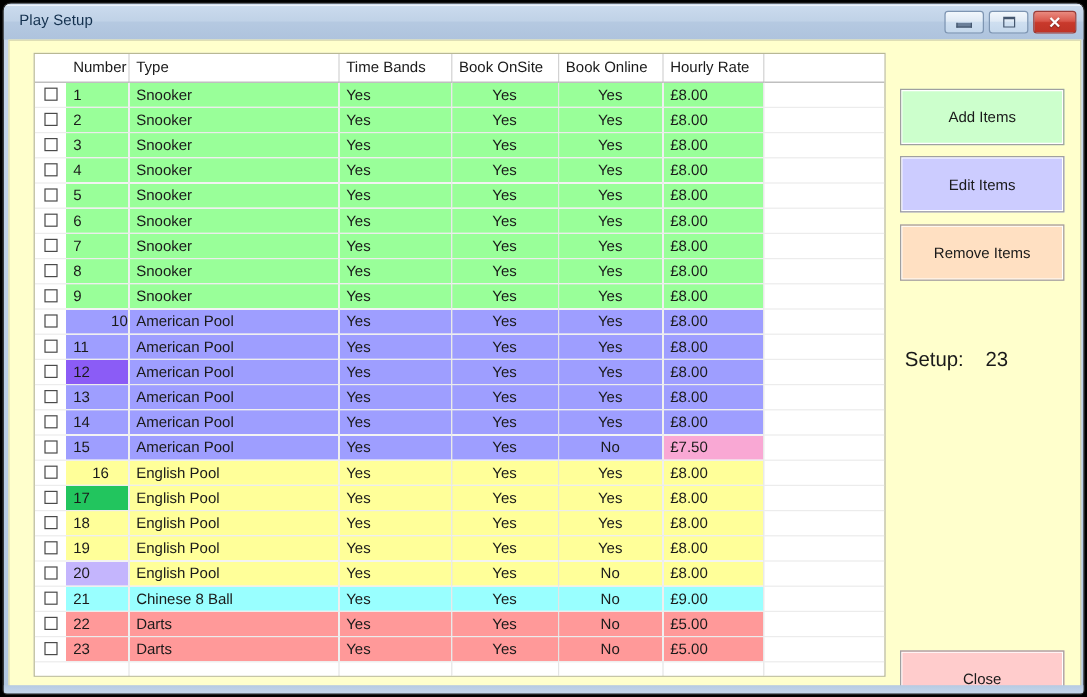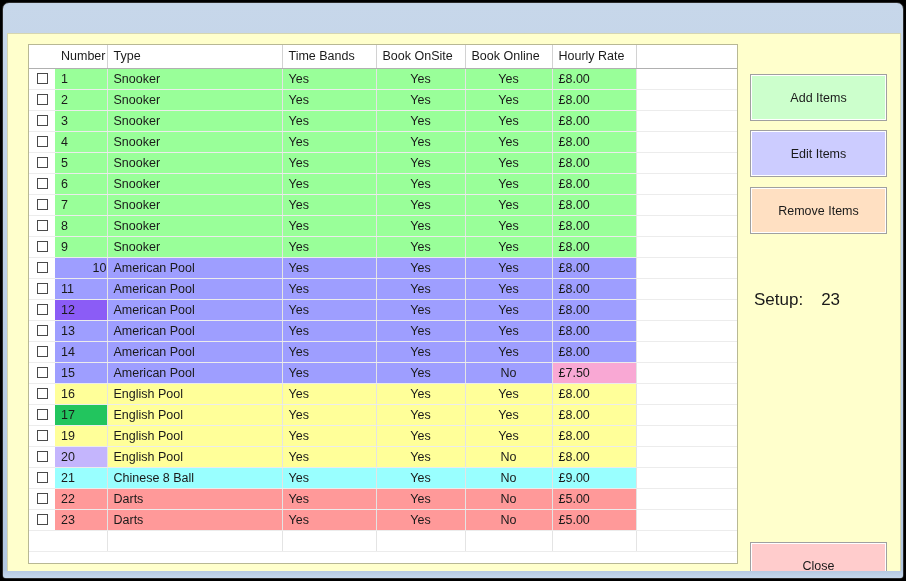--- a/index.html
+++ b/index.html
@@ -222,20 +222,35 @@
     left: 0; bottom: 0;
     width: 100%; height: 7px;
     background: linear-gradient(to bottom, #b6cae2 0%, #c6d8ec 100%);
   }
 </style>
 </head>
 <body>
 
 <div class="window">
 
+  <div class="titlebar">
+    <div class="titlebar-inner-highlight"></div>
+    <div class="title-text">Play Setup</div>
+    <div class="win-buttons">
+      <div class="win-btn">
+        <span class="glyph-min"></span>
+      </div>
+      <div class="win-btn">
+        <span class="glyph-max"></span>
+      </div>
+      <div class="win-btn close">
+        <span class="glyph-close">✕</span>
+      </div>
+    </div>
+  </div>
 
   <div class="client" style="background: rgb(255, 255, 204);">
 
     <div class="grid-wrap">
       <table class="grid">
         <colgroup>
           <col class="c-chk">
             <col class="c-num">
             <col class="c-type">
             <col class="c-tb">
@@ -402,31 +417,41 @@
               <td style="background: rgb(158, 158, 255);">15</td>
               <td style="background: rgb(158, 158, 255);">American Pool</td>
               <td style="background: rgb(158, 158, 255);">Yes</td>
               <td class="ctr" style="background: rgb(158, 158, 255);">Yes</td>
               <td class="ctr" style="background: rgb(158, 158, 255);">No</td>
               <td style="background: #f9a8d4;">£7.50</td>
               <td class="fill"></td>
             </tr>
             <tr>
               <td class="chk"><span class="cb"></span></td>
-              <td style="background: rgb(255, 255, 153);">16</td>
+              <td style="background: rgb(255, 255, 153); text-align: center;">16</td>
               <td style="background: rgb(255, 255, 153);">English Pool</td>
               <td style="background: rgb(255, 255, 153);">Yes</td>
               <td class="ctr" style="background: rgb(255, 255, 153);">Yes</td>
               <td class="ctr" style="background: rgb(255, 255, 153);">Yes</td>
               <td style="background: rgb(255, 255, 153);">£8.00</td>
               <td class="fill"></td>
             </tr>
             <tr>
               <td class="chk"><span class="cb"></span></td>
               <td style="background: #22c55e;">17</td>
+              <td style="background: rgb(255, 255, 153);">English Pool</td>
+              <td style="background: rgb(255, 255, 153);">Yes</td>
+              <td class="ctr" style="background: rgb(255, 255, 153);">Yes</td>
+              <td class="ctr" style="background: rgb(255, 255, 153);">Yes</td>
+              <td style="background: rgb(255, 255, 153);">£8.00</td>
+              <td class="fill"></td>
+            </tr>
+            <tr>
+              <td class="chk"><span class="cb"></span></td>
+              <td style="background: rgb(255, 255, 153);">18</td>
               <td style="background: rgb(255, 255, 153);">English Pool</td>
               <td style="background: rgb(255, 255, 153);">Yes</td>
               <td class="ctr" style="background: rgb(255, 255, 153);">Yes</td>
               <td class="ctr" style="background: rgb(255, 255, 153);">Yes</td>
               <td style="background: rgb(255, 255, 153);">£8.00</td>
               <td class="fill"></td>
             </tr>
             <tr>
               <td class="chk"><span class="cb"></span></td>
               <td style="background: rgb(255, 255, 153);">19</td>

